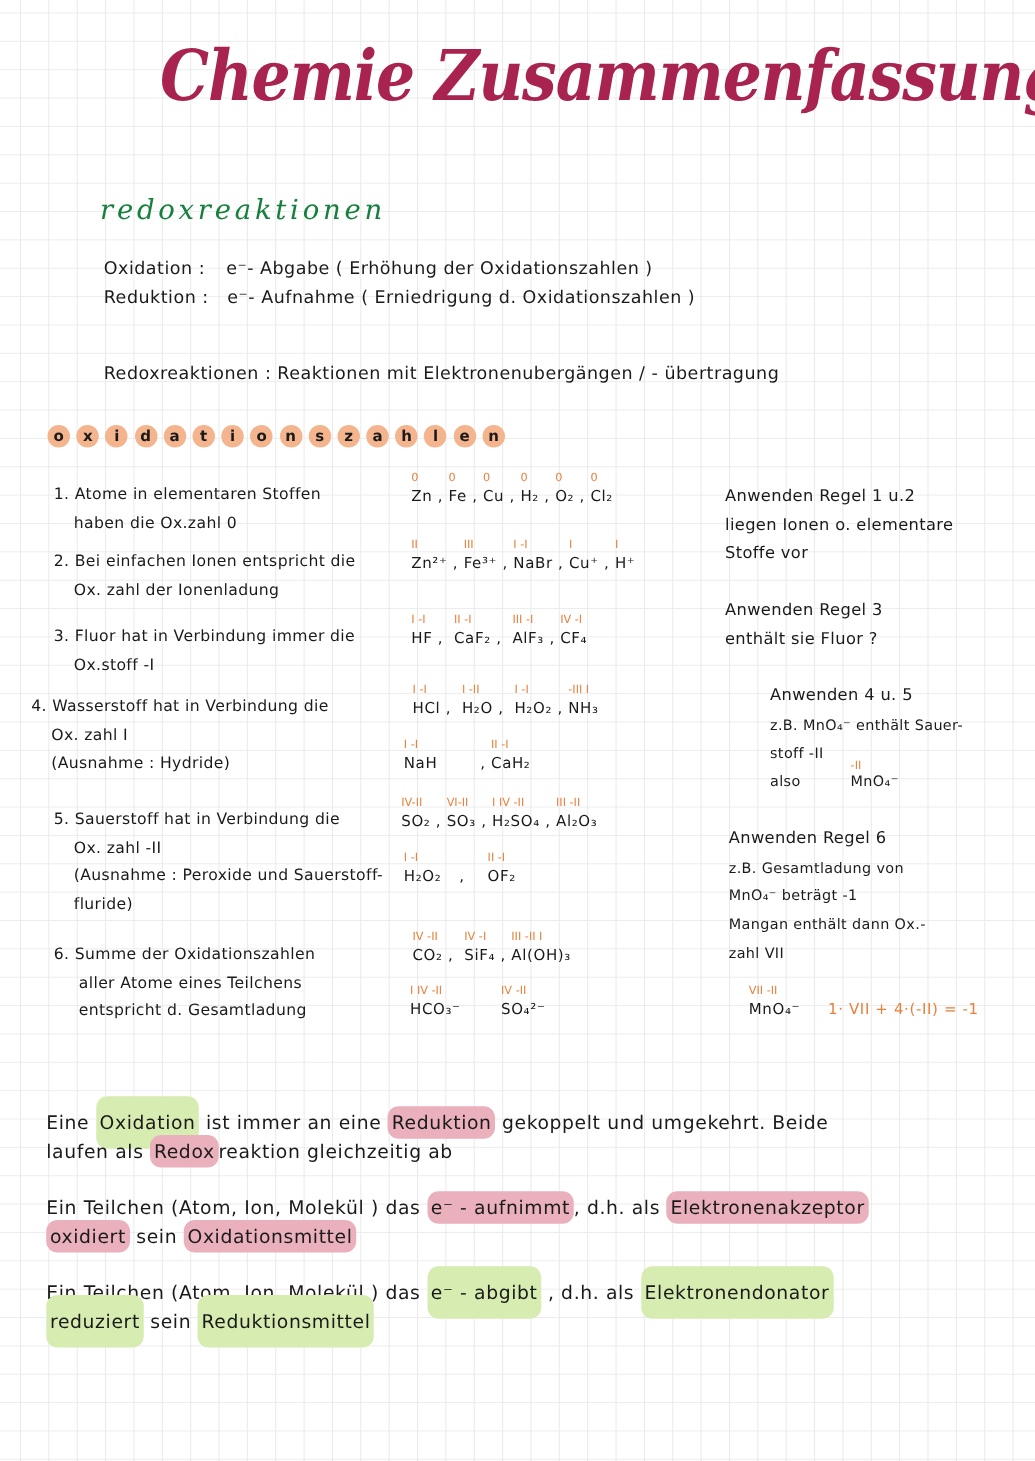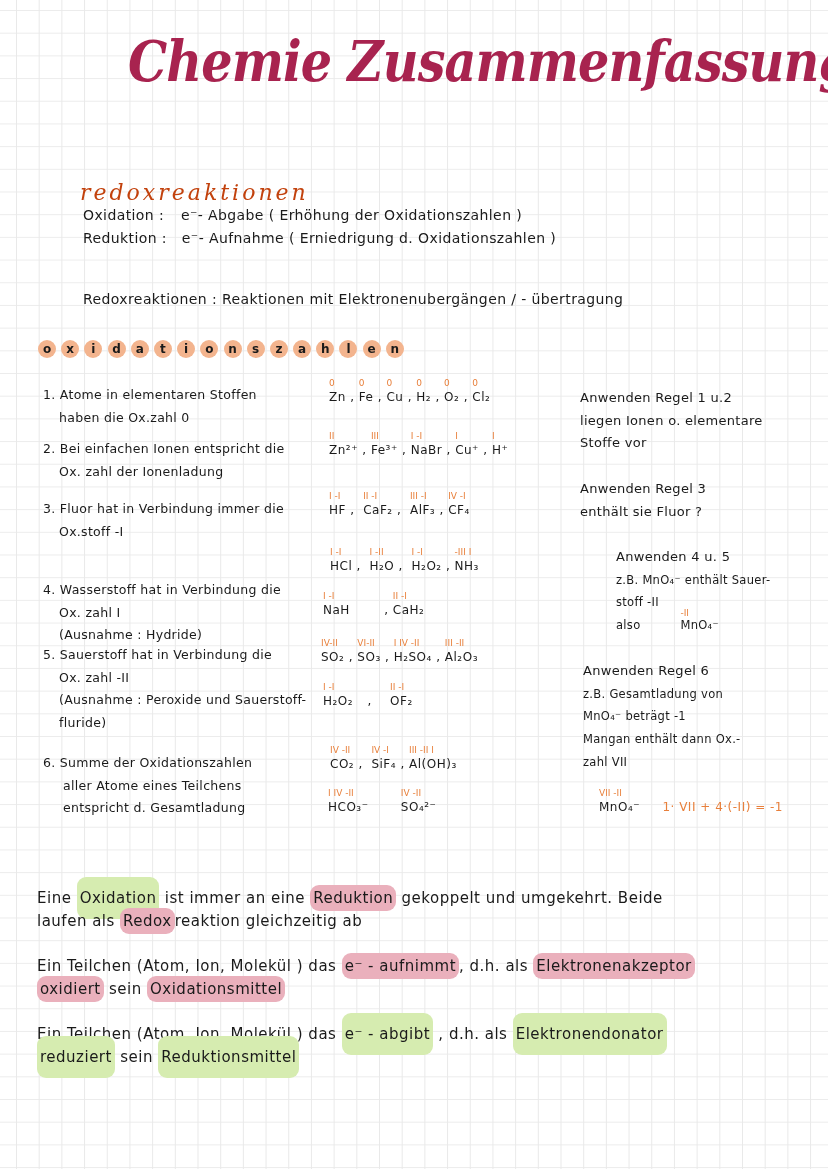--- a/index.html
+++ b/index.html
@@ -15,21 +15,21 @@
     color:#1a1a1a;
   }
   .abs { position:absolute; white-space:nowrap; }
   .title {
     left:128px; top:28px; font-family:"DejaVu Serif", serif; font-style:italic;
     font-size:56px; font-weight:bold; color:#a8234f; letter-spacing:-1px;
     transform:scaleX(0.88); transform-origin:left top;
   }
   .cursive {
     left:80px; top:156px; font-family:"DejaVu Serif", serif; font-style:italic;
-    font-size:22px; letter-spacing:3px; color:#c2410c;margin-top:24px;
+    font-size:22px; letter-spacing:3px; color:#15803d;
   }
   .txt { font-size:14px; letter-spacing:0.4px; }
   .circles { left:38px; top:340px; display:flex; gap:5.2px; }
   .circle {
     width:18px; height:18px; border-radius:50%; background:#f3b48e;
     display:flex; align-items:center; justify-content:center;
     font-size:12px; font-weight:bold; color:#1a1a1a;
   }
   .rule-text { font-size:12.5px; line-height:22.7px; letter-spacing:0.3px; }
   .formula { font-size:12px; letter-spacing:0.5px; }
@@ -83,21 +83,21 @@
   <div style="padding-left:16px">haben die Ox.zahl 0</div>
 </div>
 <div class="abs rule-text" style="left:43px;top:438px;">
   <div>2. Bei einfachen Ionen entspricht die</div>
   <div style="padding-left:16px">Ox. zahl der Ionenladung</div>
 </div>
 <div class="abs rule-text" style="left:43px;top:498px;">
   <div>3. Fluor hat in Verbindung immer die</div>
   <div style="padding-left:16px">Ox.stoff -I</div>
 </div>
-<div class="abs rule-text" style="left:43px;top:554px;margin-top:25px;">
+<div class="abs rule-text" style="left:25px;top:554px;">
   <div>4. Wasserstoff hat in Verbindung die</div>
   <div style="padding-left:16px">Ox. zahl I</div>
   <div style="padding-left:16px">(Ausnahme : Hydride)</div>
 </div>
 <div class="abs rule-text" style="left:43px;top:644px;">
   <div>5. Sauerstoff hat in Verbindung die</div>
   <div style="padding-left:16px">Ox. zahl -II</div>
   <div style="padding-left:16px">(Ausnahme : Peroxide und Sauerstoff-</div>
   <div style="padding-left:16px">fluride)</div>
 </div>

